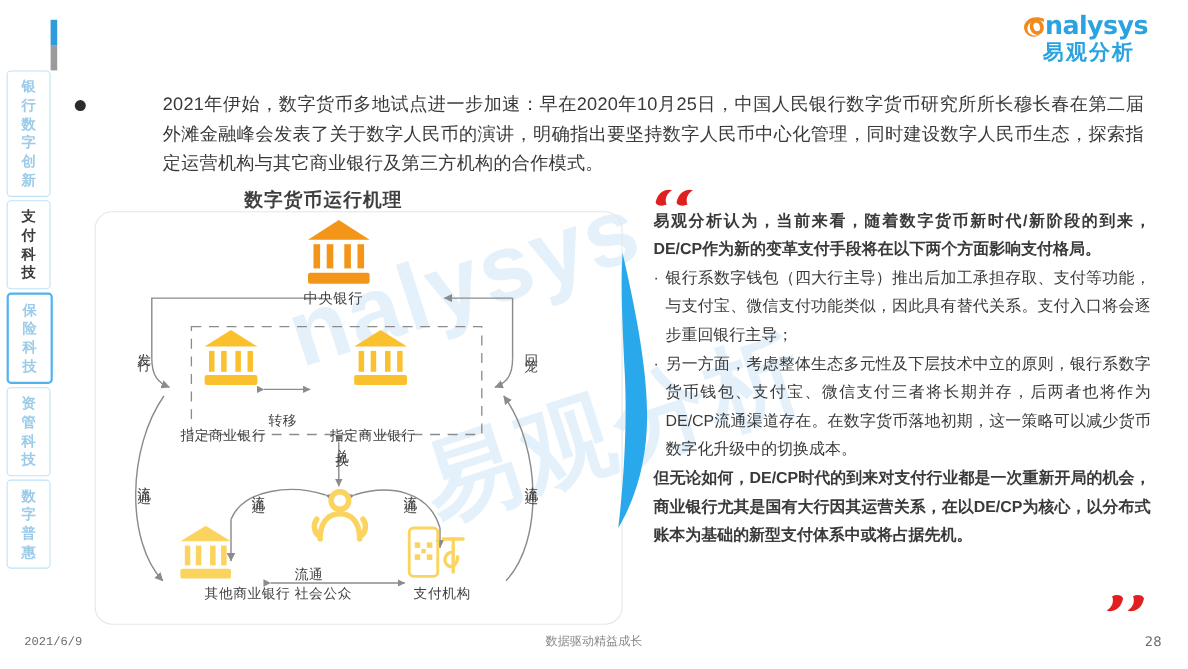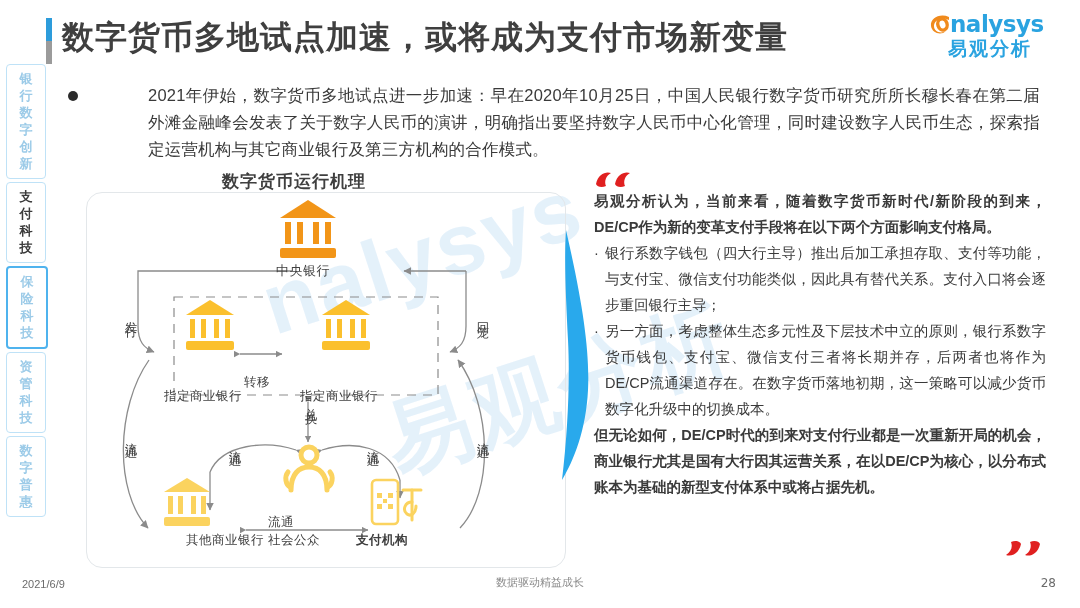--- a/index.html
+++ b/index.html
@@ -83,40 +83,39 @@
 
   
   .quote-open{position:absolute;left:594px;top:170px;z-index:6;}
   .quote-close{position:absolute;left:1004px;top:538px;z-index:6;}
   .panel{position:absolute;left:594px;top:188px;width:452px;z-index:5;}
   .p-para{font-size:14.5px;line-height:26px;color:#3a3a3a;text-align:justify;margin:0 0 0 0;font-weight:bold;}
   .p-li{display:flex;font-size:14.5px;line-height:26px;color:#3a3a3a;}
   .p-li .li-dot{flex:0 0 auto;width:11px;color:#3a3a3a;}
   .p-li .li-body{flex:1 1 auto;text-align:justify;}
   .f-date{position:absolute;left:22px;bottom:18px;font-size:11px;color:#6b6b6b;z-index:5;
-          font-family:Liberation Sans, sans-serif;}
+          font-family:Liberation Mono, monospace;}
   .f-center{position:absolute;left:50%;transform:translateX(-50%);bottom:18px;font-size:11px;color:#8a8a8a;z-index:5;}
   .f-page{position:absolute;right:24px;bottom:18px;font-size:12px;color:#6b6b6b;z-index:5;
           font-family:"DejaVu Sans",sans-serif;}
 </style>
 </head>
 <body>
 
 <div class="slide">
 
   <div class="watermark">
     <div class="wm-txt wm-a">nalysys</div>
     <div class="wm-txt wm-b">易观分析</div>
   </div>
 
   <div class="title-bar">
     <i class="t-top"></i>
     <i class="t-bot"></i>
   </div>
-  <div class="page-title">数字货币多地试点加速，或将成为支付市场新变量</div>
 
   <div class="logo">
     <div class="logo-top">
       <span class="logo-swoosh">
         <svg width="26" height="26" viewBox="0 0 26 26">
           <path d="M21 5 C12 1, 2 6, 3 14 C4 21, 13 24, 18 19 C13 22, 6 20, 6 14 C6 8, 14 4, 21 8 Z" fill="#f08a1c"></path>
           <ellipse cx="14.5" cy="12.5" rx="4.6" ry="5.6" fill="none" stroke="#f08a1c" stroke-width="3.4" transform="rotate(-18 14.5 12.5)"></ellipse>
         </svg>
       </span>
       <span class="logo-word">nalysys</span>
@@ -278,21 +277,21 @@
     <div class="dlabel vert" style="left:36px;top:240px;">流通</div>
     <div class="dlabel vert" style="left:388px;top:240px;">流通</div>
 
     <div class="dlabel vert" style="left:140px;top:248px;">流通</div>
     <div class="dlabel vert" style="left:278px;top:248px;">流通</div>
 
     <div class="dlabel" style="left:182px;top:322px;">流通</div>
 
     <div class="dlabel" style="left:182px;top:340px;">社会公众</div>
     <div class="dlabel" style="left:58px;top:340px;margin-left:42px;">其他商业银行</div>
-    <div class="dlabel" style="left:270px;top:340px;font-weight:bold;">支付机构</div>
+    <div class="dlabel" style="left:290px;top:340px;">支付机构</div>
   </div>
 
   <div class="leaf">
     <svg width="46" height="250" viewBox="0 0 46 250">
       <path d="M18 0 C34 70, 42 120, 40 160 C38 200, 26 230, 14 250 C20 200, 22 150, 20 110 C18 70, 16 30, 18 0 Z" fill="#29a9ec"></path>
     </svg>
   </div>
 
   <div class="quote-open">
     <svg width="40" height="20" viewBox="0 0 40 20">

